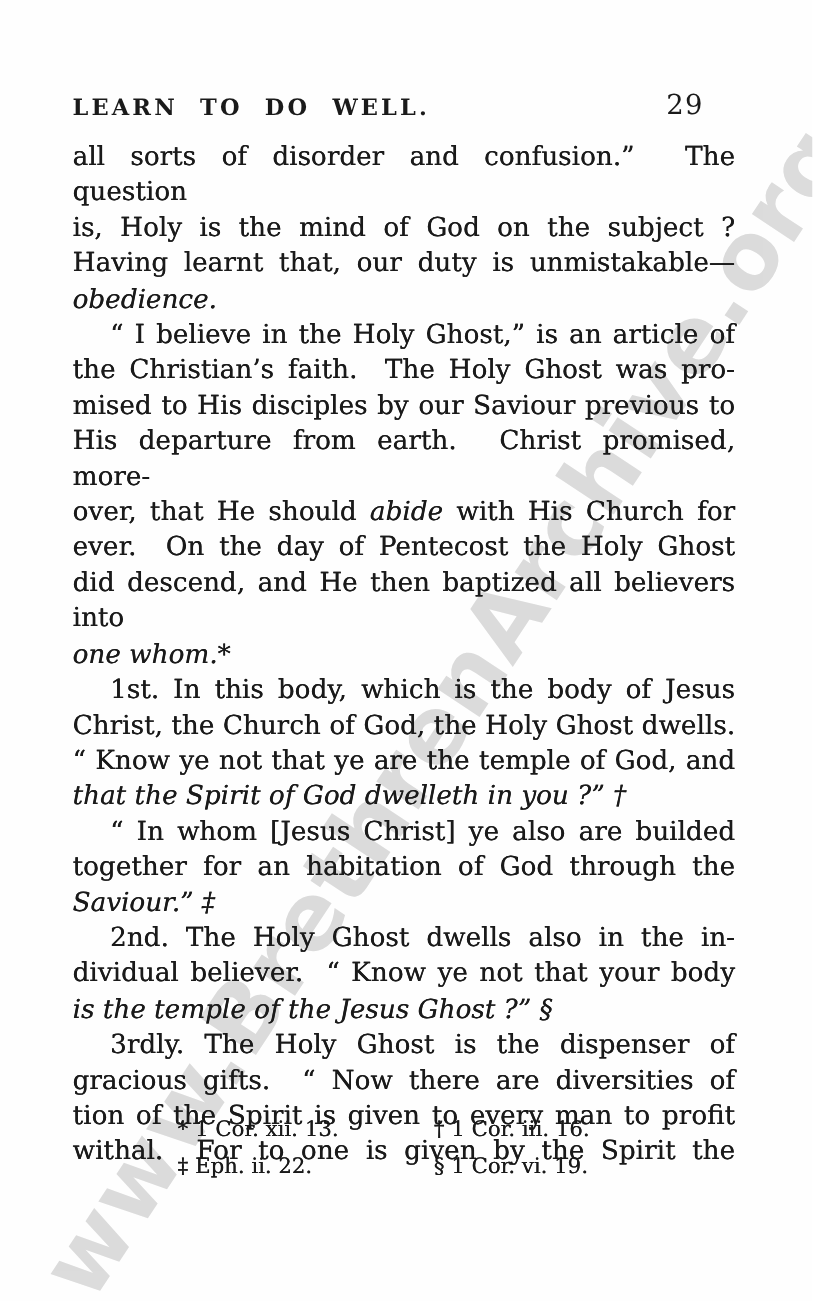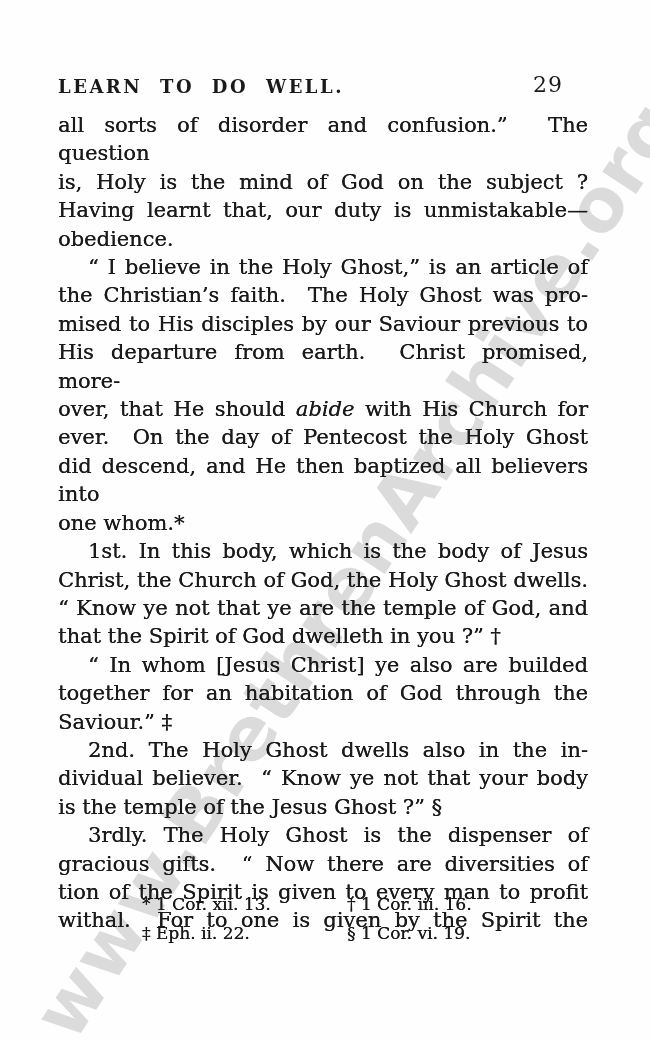--- a/index.html
+++ b/index.html
@@ -23,21 +23,21 @@
   .page-number {
     position:absolute; left:518px; top:72px; width:60px; z-index:1;
     text-align:center; font-size:22px; letter-spacing:1px; font-weight:500;
   }
   .body-text {
     position:absolute; left:58px; top:111px; width:530px; z-index:1;
     font-size:21px; line-height:28.4px;
     text-shadow:0.2px 0 0 #1a1a1a;
   }
   .line { text-align:justify; text-align-last:justify; }
-  .line.flush { text-align-last:left; }
+  .line.flush { text-align-last:left;font-style:italic; }
   .line.indent { text-indent:30px; }
   .footnotes {
     position:absolute; left:142px; top:890px; width:440px; z-index:1;
     font-size:17px; line-height:28.5px;
     text-shadow:0.2px 0 0 #1a1a1a;
   }
   .fn-row { display:grid; grid-template-columns:205px auto; }
 </style>
 </head>
 <body>

